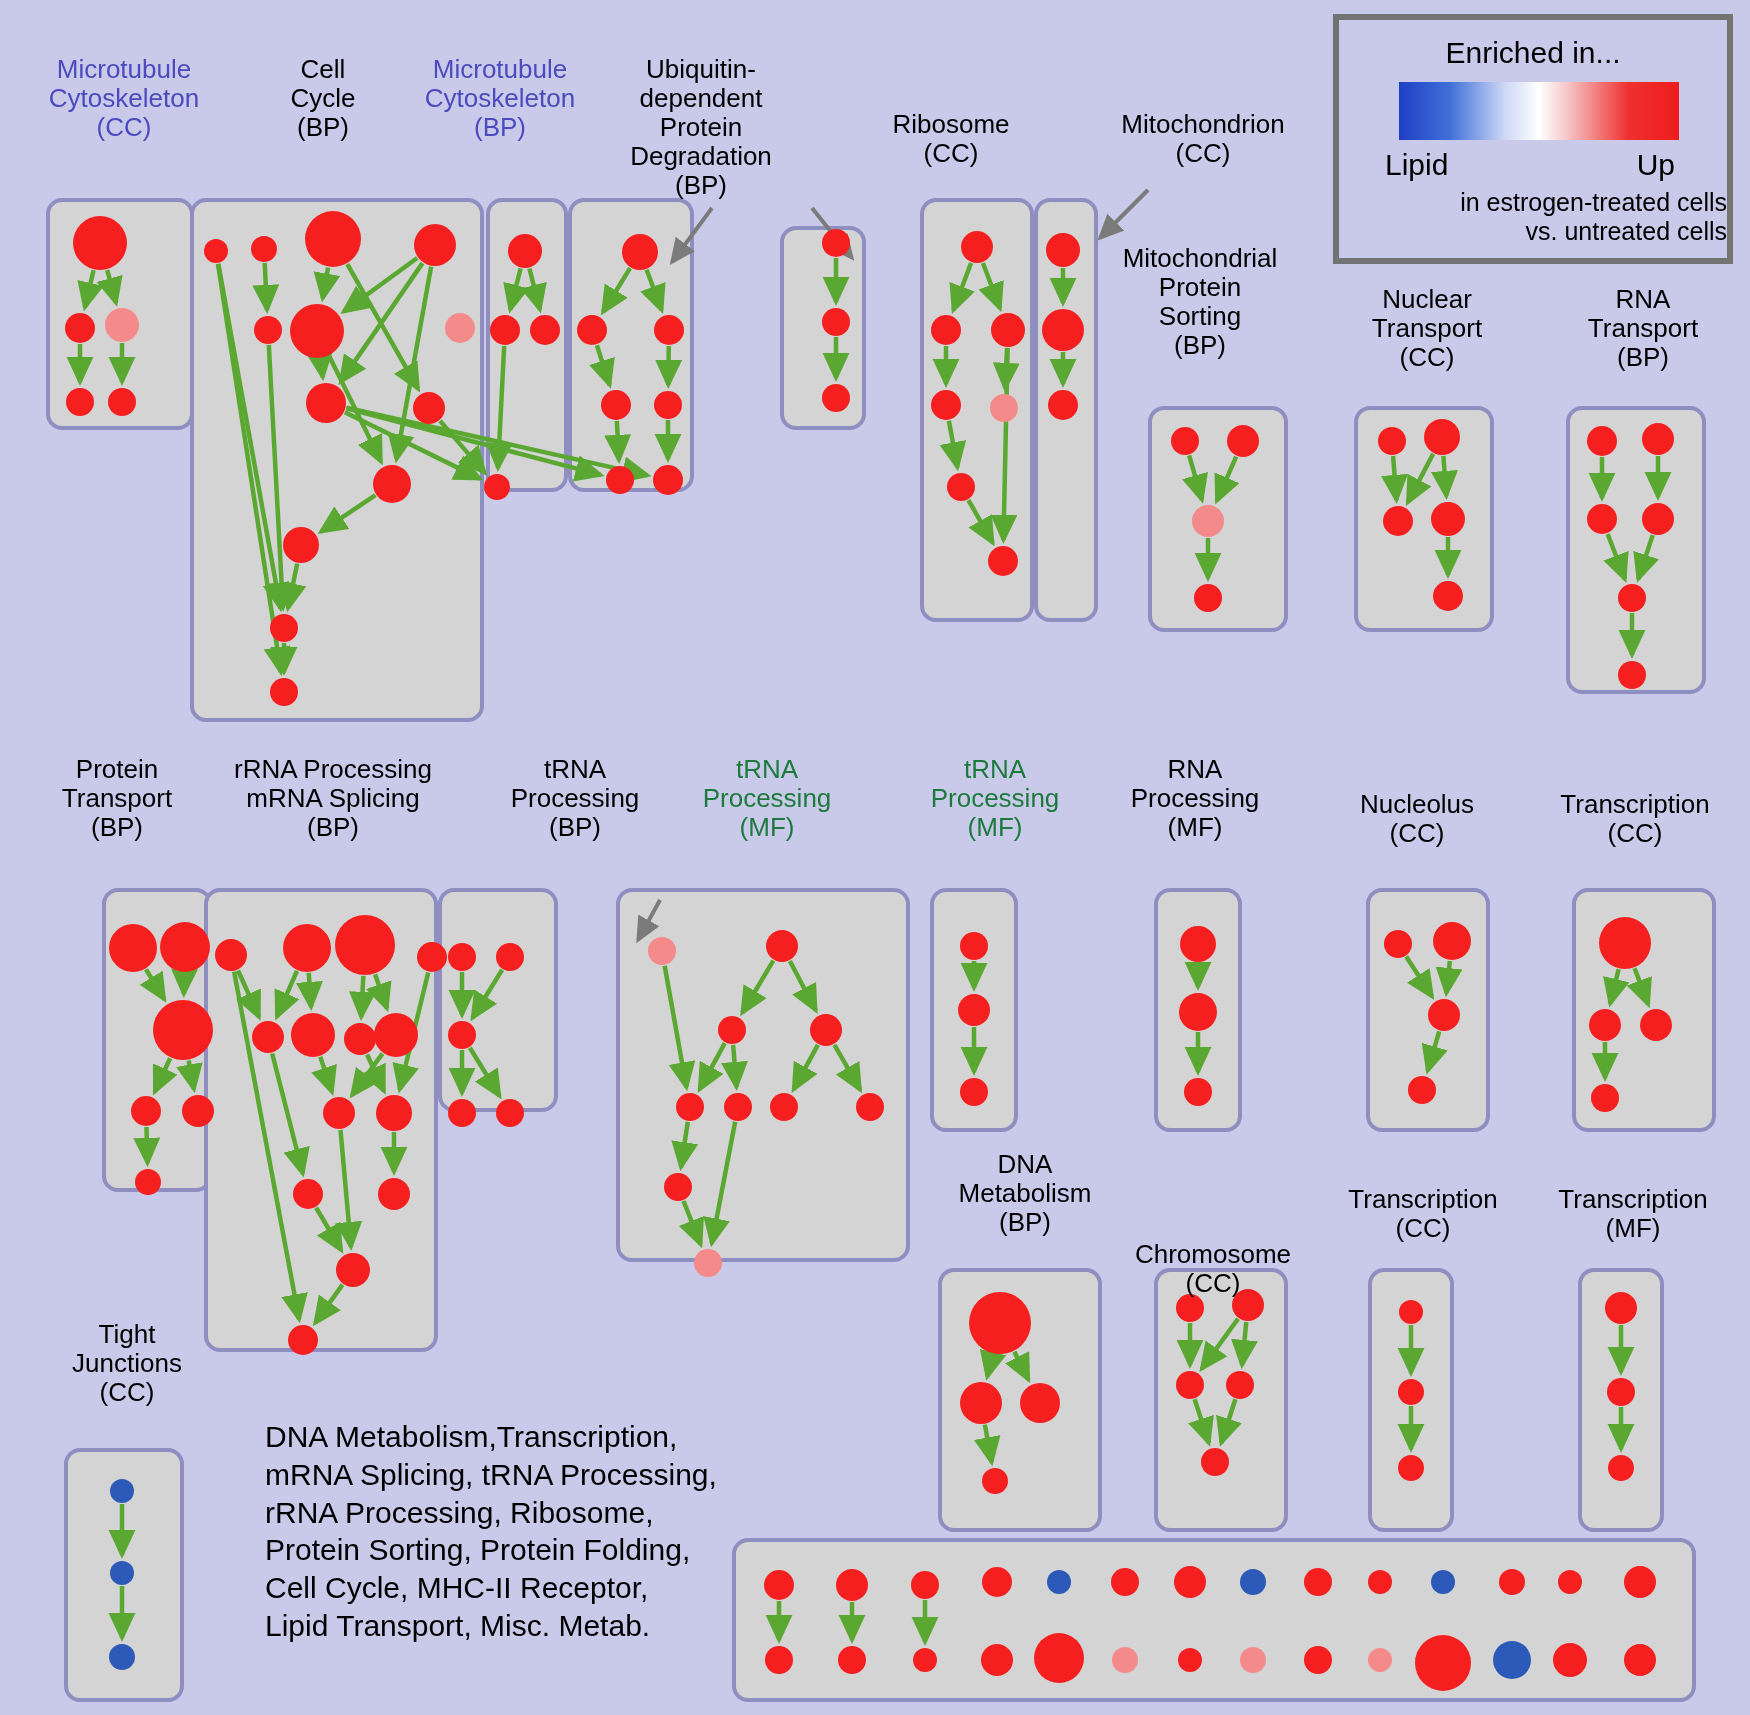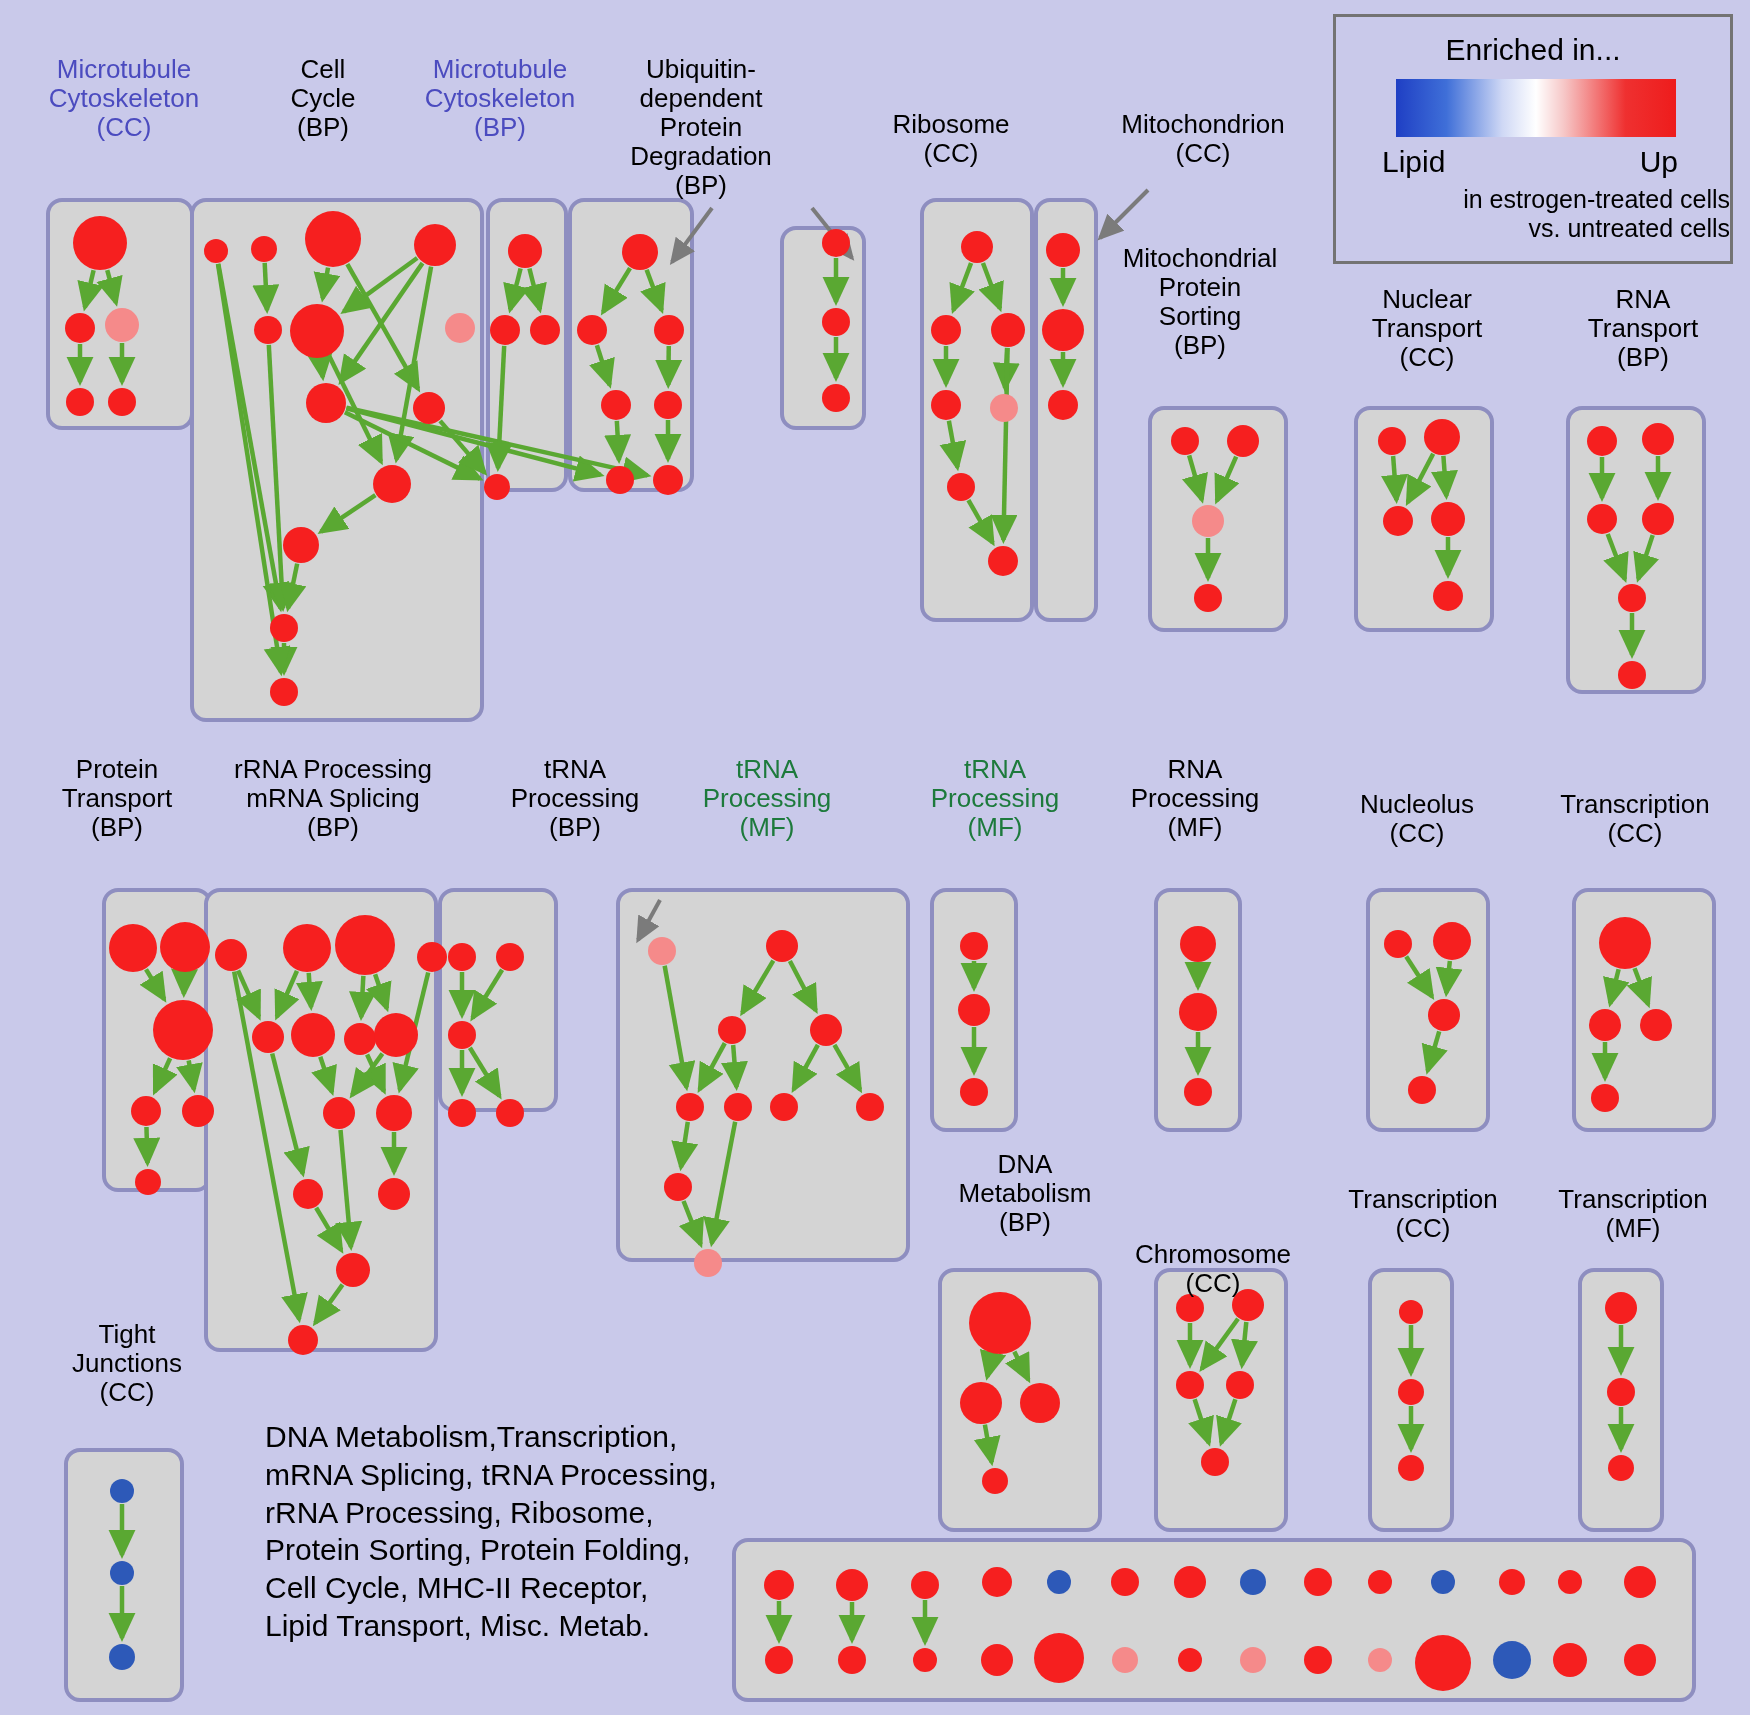--- a/index.html
+++ b/index.html
@@ -18,21 +18,21 @@
     line-height:1.12;
     color:#000;
     white-space:pre;
     font-family:"Liberation Sans", sans-serif;
   }
   .label.blue{color:#4b4bbf;}
   .label.green{color:#1d7a3c;}
   .legend{
     position:absolute;
     background:#c9c9ea;
-    border:3px solid #737373;
+    border:6px solid #737373;
     box-sizing:border-box;
   }
   .legend-title{
     position:absolute;left:0;right:0;top:16px;
     text-align:center;font-size:30px;color:#000;
   }
   .legend-bar{
     position:absolute;
     left:60px;top:62px;width:280px;height:58px;
     background:linear-gradient(to right,#1f3fc4 0%,#3f6fd8 18%,#cfd8f5 38%,#ffffff 50%,#f6c7c7 60%,#ef3030 82%,#ee1c1c 100%);

